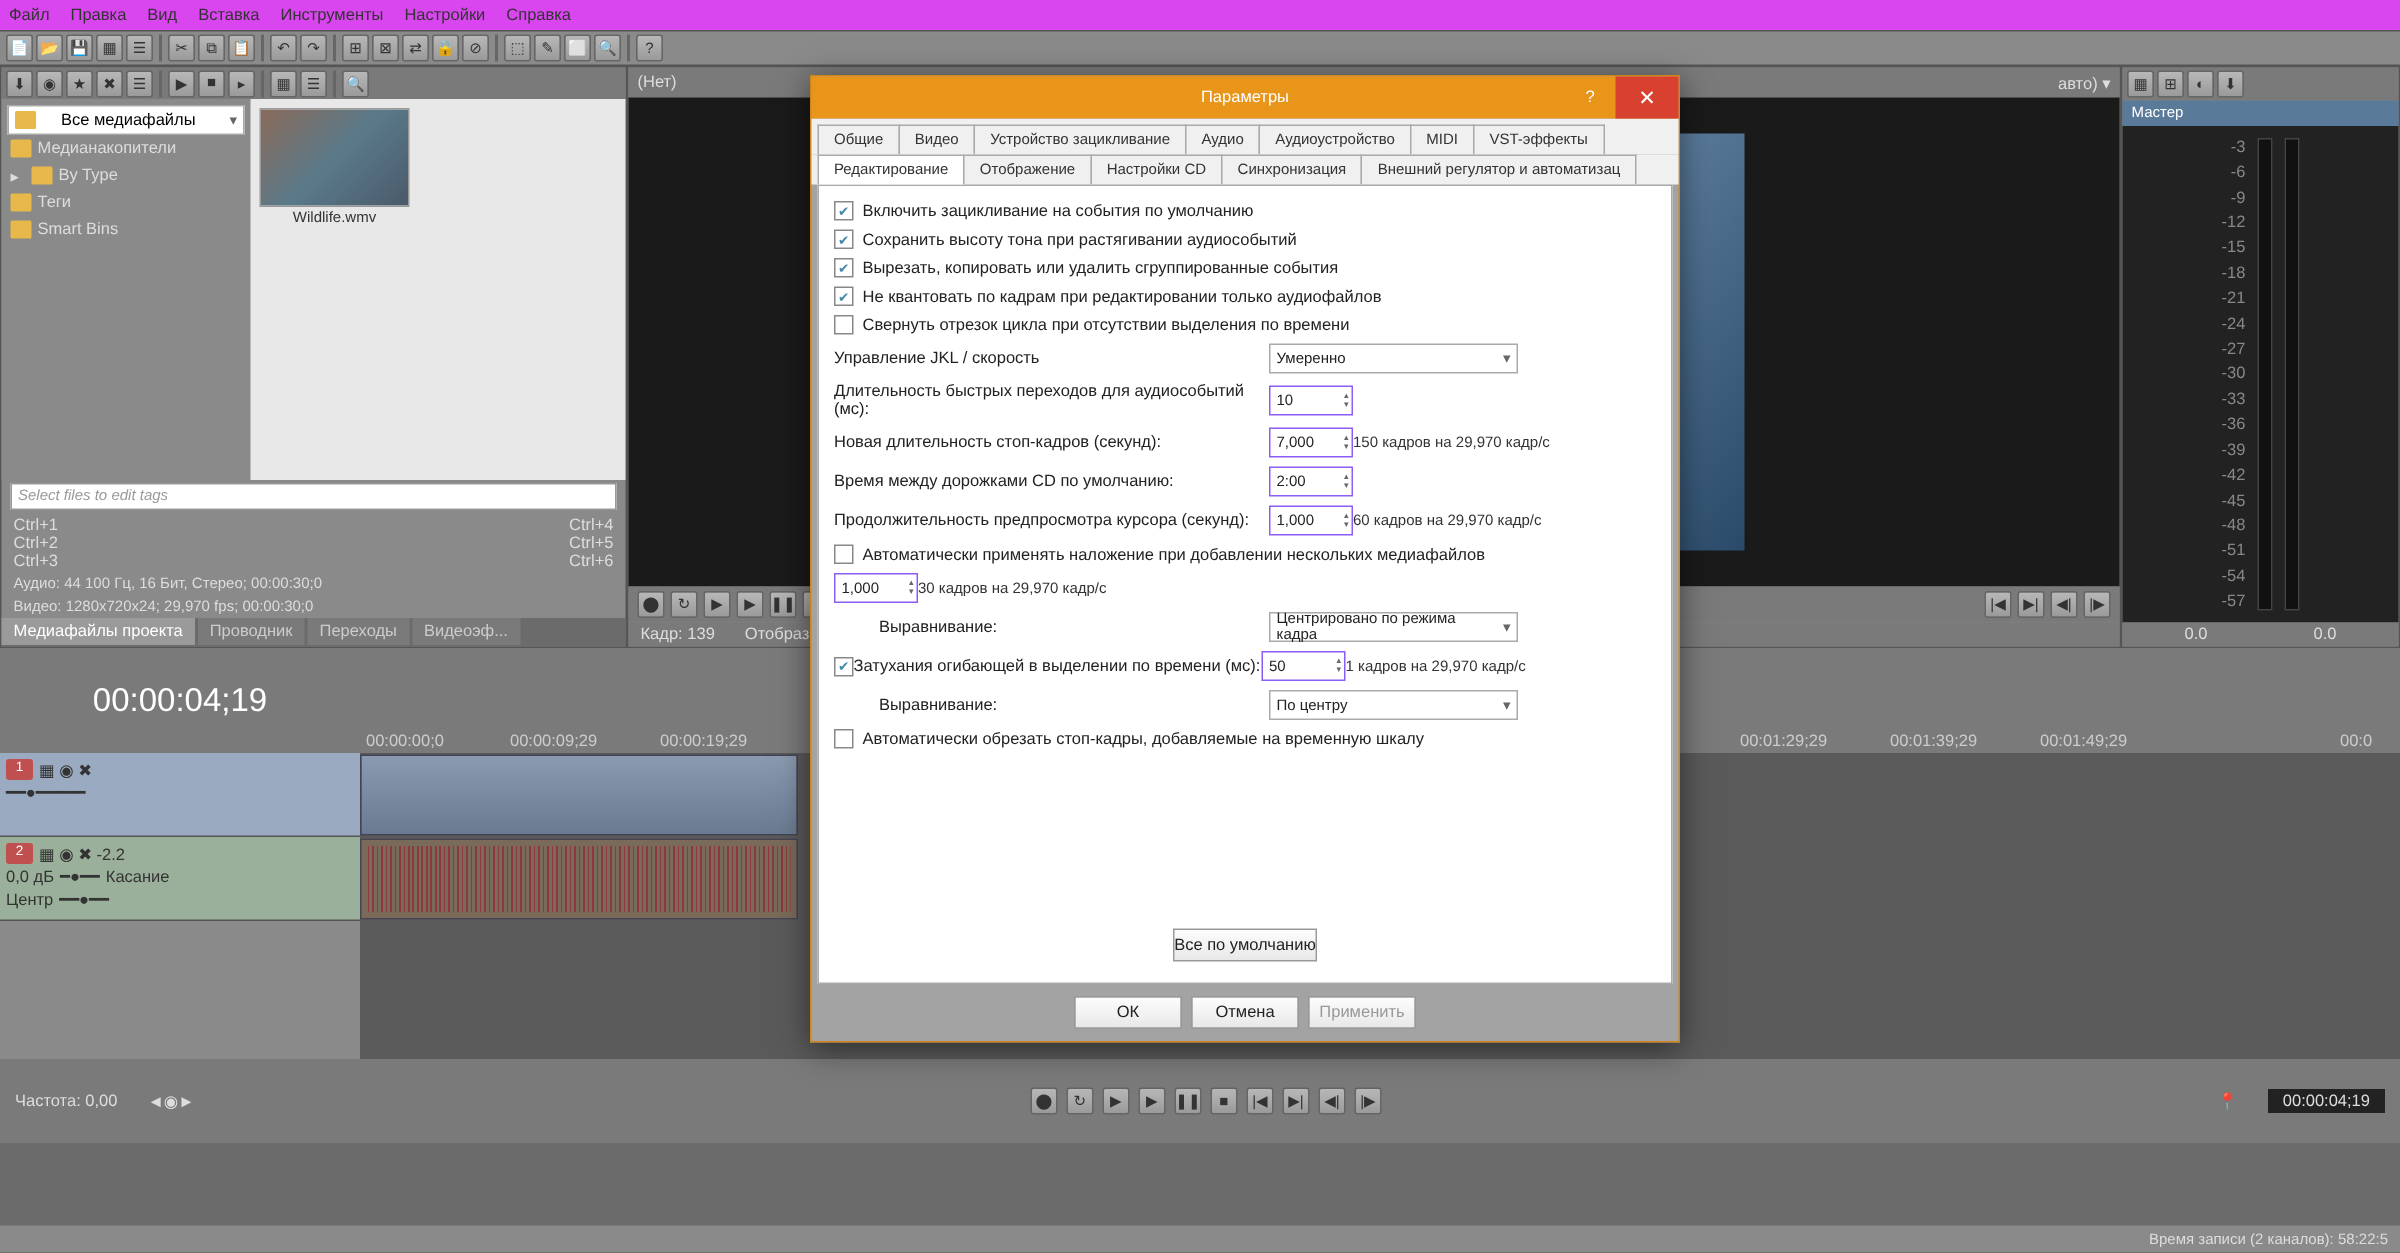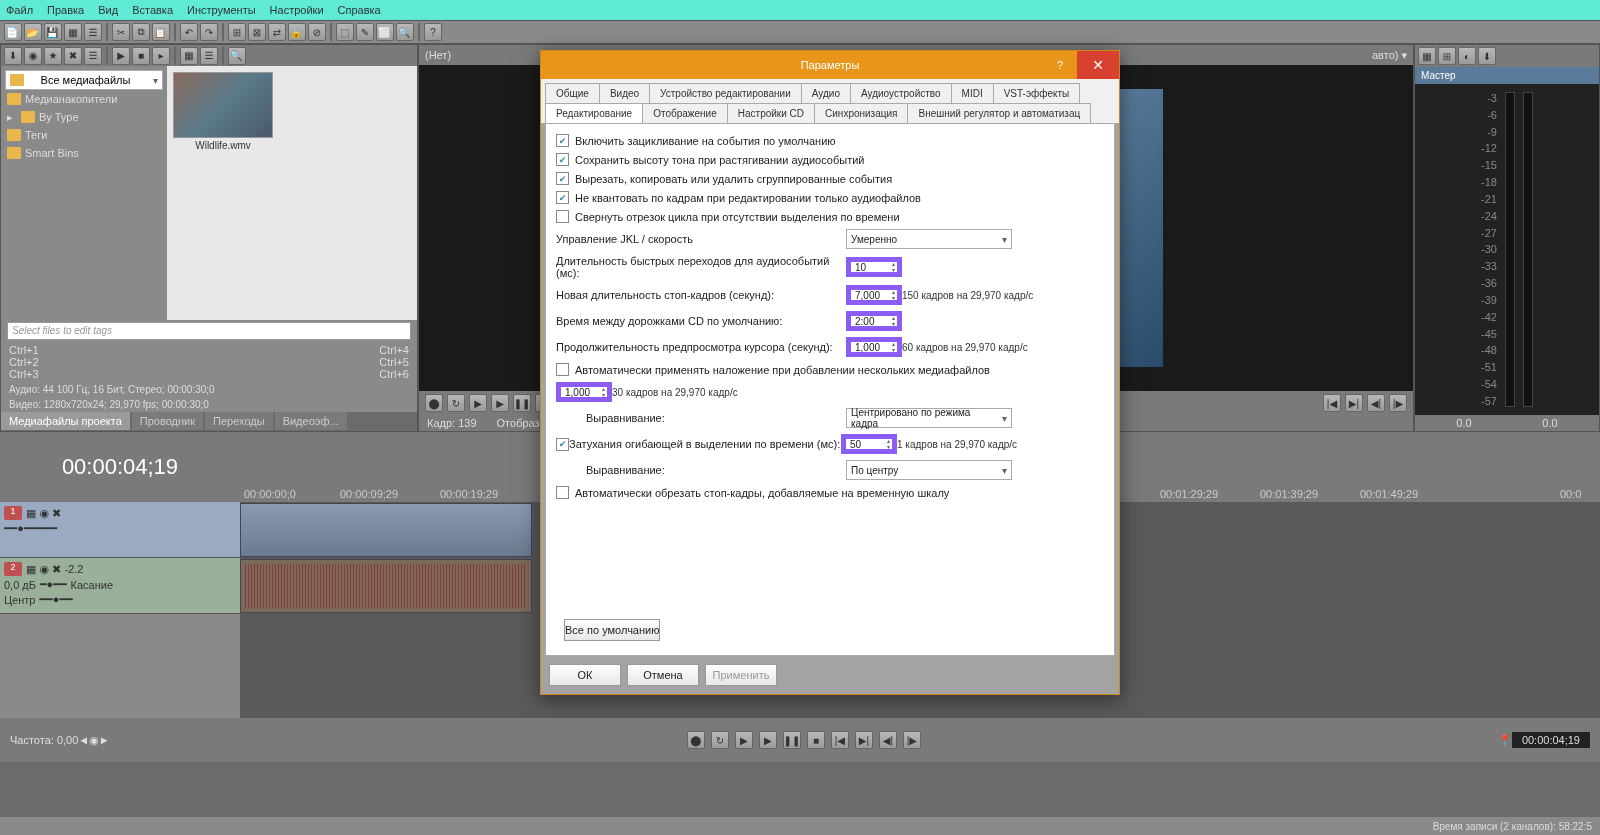--- a/index.html
+++ b/index.html
@@ -1,17 +1,17 @@
 <!DOCTYPE html>
 <html><head>
 <meta charset="utf-8">
 <style>
 *{box-sizing:border-box;margin:0;padding:0;font-family:"Segoe UI",Tahoma,sans-serif;font-size:11px;user-select:none}
 body{background:#6b6b6b;width:1600px;height:835px;position:relative;overflow:hidden}
-.menubar{background:#5eead4;height:20px;display:flex;align-items:center;padding:0 6px;gap:14px;color:#333}
+.menubar{background:#d946ef;height:20px;display:flex;align-items:center;padding:0 6px;gap:14px;color:#333}
 .menubar span{cursor:default}
 .toolbar{background:#8a8a8a;height:24px;display:flex;align-items:center;padding:0 4px;gap:2px;border-top:1px solid #555;border-bottom:1px solid #555}
 .tb-btn{width:18px;height:18px;background:linear-gradient(#b8b8b8,#9a9a9a);border:1px solid #666;border-radius:2px;display:flex;align-items:center;justify-content:center;font-size:10px;color:#333}
 .tb-sep{width:2px;height:18px;background:#666;margin:0 2px}
 .main{display:flex;height:388px}
 .panel{background:#8a8a8a;border:1px solid #555;display:flex;flex-direction:column}
 .panel-tb{background:#7a7a7a;height:22px;display:flex;align-items:center;padding:0 3px;gap:2px}
 .media-panel{width:418px}
 .media-tree{display:flex;height:260px}
 .tree-side{width:166px;background:#8a8a8a;padding:4px;color:#ddd}
@@ -49,44 +49,44 @@
 .tl-tracks{flex:1;display:flex;overflow:hidden}
 .tl-track-headers{width:240px;background:#8a8a8a}
 .track-header{height:56px;border-bottom:1px solid #555;background:#9aaac0;padding:4px;display:flex;flex-direction:column;gap:2px;font-size:9px;color:#333}
 .track-header.audio{background:#9ab09a}
 .track-row{display:flex;align-items:center;gap:4px}
 .track-num{width:18px;height:14px;background:#c05050;color:#fff;text-align:center;font-size:9px;border-radius:2px}
 .tl-content{flex:1;background:#5a5a5a;position:relative}
 .clip{position:absolute;height:54px;top:1px;background:linear-gradient(#8a9ab0,#6a7a90);border:1px solid #445}
 .clip.audio{background:#7a6a5a;top:57px}
 .waveform{position:absolute;inset:4px;background:repeating-linear-gradient(90deg,#8a3a3a 0,#8a3a3a 1px,transparent 1px,transparent 3px)}
-.tl-bottom{height:44px;background:#7a7a7a;display:flex;align-items:center;padding:0 10px;color:#ddd;font-size:10px;}
+.tl-bottom{height:56px;background:#7a7a7a;display:flex;align-items:center;padding:0 10px;color:#ddd;font-size:10px;gap:20px}
 .tl-transport{flex:1;display:flex;align-items:center;justify-content:center;gap:6px}
 .status{position:absolute;bottom:0;left:0;right:0;height:18px;background:#8a8a8a;color:#ddd;font-size:10px;display:flex;align-items:center;justify-content:flex-end;padding:0 8px}
 
 
 .dialog{position:absolute;left:540px;top:50px;width:580px;height:645px;background:#a3a3a3;border:1px solid #d0851a;box-shadow:0 4px 20px rgba(0,0,0,.5);display:flex;flex-direction:column;z-index:100}
 .dlg-title{background:#e8951a;height:28px;display:flex;align-items:center;justify-content:center;color:#fff;font-size:12px;position:relative}
 .dlg-close{position:absolute;right:0;top:0;width:42px;height:28px;background:#d84030;color:#fff;display:flex;align-items:center;justify-content:center;font-size:14px}
 .dlg-help{position:absolute;right:44px;top:0;width:30px;height:28px;color:#fff;display:flex;align-items:center;justify-content:center}
 .dlg-tabs{display:flex;flex-wrap:wrap;background:#f0f0f0;padding:4px 4px 0}
 .dlg-tab{padding:4px 10px;background:#f0f0f0;border:1px solid #aaa;border-bottom:none;margin-right:-1px;font-size:10px;color:#333;cursor:default}
 .dlg-tab.active{background:#fff;position:relative;z-index:2}
 .dlg-body{flex:1;background:#fff;border:1px solid #aaa;margin:0 4px;padding:10px;display:flex;flex-direction:column;gap:6px;font-size:11px;color:#222}
 .chk-row{display:flex;align-items:center;gap:6px}
 .chk{width:13px;height:13px;border:1px solid #888;background:#fff;display:flex;align-items:center;justify-content:center;font-size:9px;color:#48a}
 .frm-row{display:flex;align-items:center;gap:0}
 .frm-label{width:290px}
 .frm-label.indent{padding-left:30px;width:290px}
 .sel{height:20px;border:1px solid #aaa;background:#fff;padding:0 4px;display:flex;align-items:center;justify-content:space-between;font-size:10px}
 .sel::after{content:"▾";color:#666;margin-left:6px}
-.spin{width:56px;height:20px;border:5px solid #8b5cf6;background:#fff;display:flex;align-items:center;padding:0 4px;font-size:10px;position:relative}
+.spin{width:56px;height:20px;border:1px solid #8b5cf6;background:#fff;display:flex;align-items:center;padding:0 4px;font-size:10px;position:relative}
 .spin::after{content:"▴\A▾";white-space:pre;position:absolute;right:2px;font-size:6px;line-height:6px;color:#666}
 .hint{font-size:10px;color:#333}
-.dlg-footer{padding:8px;display:flex;justify-content:flex-start;gap:6px}
+.dlg-footer{padding:8px;display:flex;justify-content:center;gap:6px}
 .dlg-footer.upper{border-top:none;padding:4px 8px}
 .btn{min-width:72px;height:22px;border:1px solid #999;background:linear-gradient(#fdfdfd,#e8e8e8);display:flex;align-items:center;justify-content:center;font-size:11px;color:#222}
 .btn.disabled{color:#999}
 
 .watermark{position:absolute;left:570px;top:380px;font-size:36px;font-weight:700;color:rgba(80,150,220,.25);letter-spacing:2px;pointer-events:none;z-index:50}
 </style>
 </head>
 <body>
 
 <div class="menubar">
@@ -331,21 +331,21 @@
 
 <div class="dialog">
   <div class="dlg-title">
     <span>Параметры</span>
     <div class="dlg-help">?</div>
     <div class="dlg-close">✕</div>
   </div>
   <div class="dlg-tabs">
     <div class="dlg-tab">Общие</div>
     <div class="dlg-tab">Видео</div>
-    <div class="dlg-tab">Устройство редактировании</div>
+    <div class="dlg-tab">Устройство зацикливание</div>
     <div class="dlg-tab">Аудио</div>
     <div class="dlg-tab">Аудиоустройство</div>
     <div class="dlg-tab">MIDI</div>
     <div class="dlg-tab">VST-эффекты</div>
   </div>
   <div class="dlg-tabs" style="padding-top:0">
     <div class="dlg-tab active">Редактирование</div>
     <div class="dlg-tab">Отображение</div>
     <div class="dlg-tab">Настройки CD</div>
     <div class="dlg-tab">Синхронизация</div>

